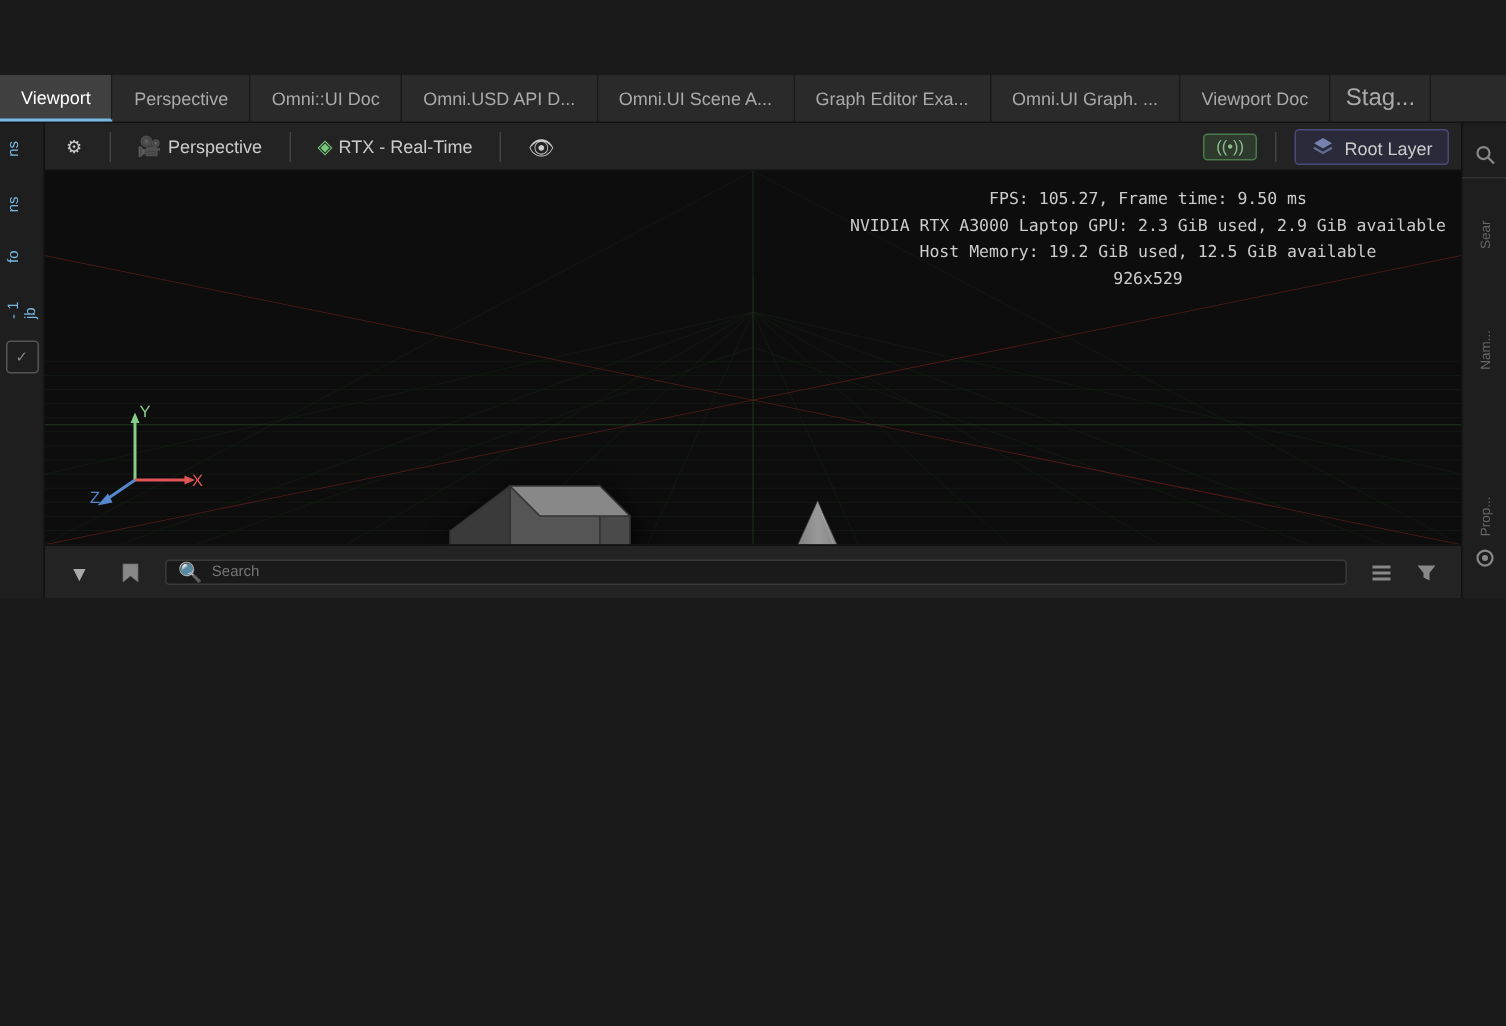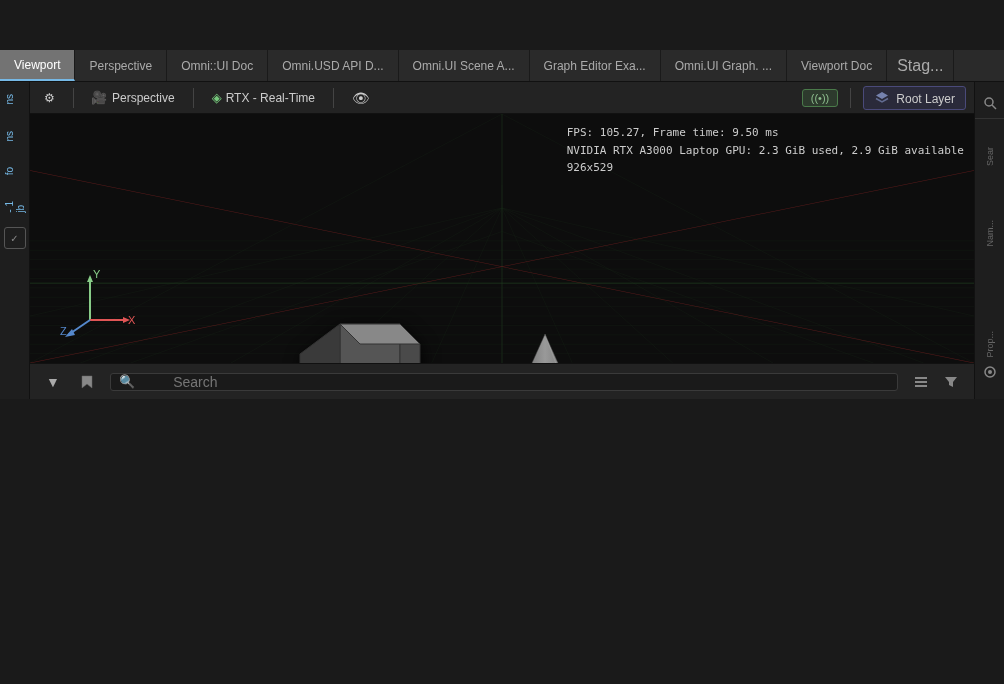--- a/index.html
+++ b/index.html
@@ -35,21 +35,21 @@
       padding: 0 14px;
       display: flex;
       align-items: center;
       font-size: 12px;
       color: #aaa;
       border-right: 1px solid #1a1a1a;
       cursor: pointer;
       white-space: nowrap;
     }
     .tab.active {
-      background: #737373;
+      background: #404040;
       color: #fff;
       border-bottom: 2px solid #76b9e6;
     }
     .tab-more {
       padding: 0 10px;
       display: flex;
       align-items: center;
       font-size: 16px;
       color: #aaa;
       border-right: 1px solid #1a1a1a;
@@ -158,21 +158,21 @@
       top: 0; left: 0;
       width: 100%;
       height: 100%;
     }
 
     
     .stats-overlay {
       position: absolute;
       top: 10px;
       right: 10px;
-      text-align: left;
+      text-align: center;
       color: #ccc;
       font-size: 11px;
       line-height: 1.6;
       font-family: monospace;
     }
 
     
     .axis-indicator {
       position: absolute;
       bottom: 20px;
@@ -223,23 +223,22 @@
       border: 1px solid #3a3a3a;
       border-radius: 3px;
       padding: 0 8px;
       gap: 6px;
     }
     .search-bar input {
       background: transparent;
       border: none;
       outline: none;
       color: #aaa;
-      font-size: 14px;
+      font-size: 10px;
       flex: 1;
-      margin-left: 32px;
     }
     .bottom-right-icons {
       display: flex;
       align-items: center;
       gap: 8px;
     }
 
     
     .right-panel {
       width: 30px;
@@ -436,20 +435,21 @@
 
           <polygon points="55,10 10,110 55,125 100,110" fill="url(#coneGrad)" stroke="#333" stroke-width="0.5"></polygon>
 
           <line x1="55" y1="10" x2="90" y2="105" stroke="#ccc" stroke-width="0.5" opacity="0.4"></line>
         </svg>
       </div>
 
       <div class="stats-overlay">
         <div>FPS: 105.27,  Frame time: 9.50 ms</div>
         <div>NVIDIA RTX A3000 Laptop GPU: 2.3 GiB used,  2.9 GiB available</div>
+        <div>Host Memory: 19.2 GiB used,  12.5 GiB available</div>
         <div>926x529</div>
       </div>
 
       <div class="axis-indicator">
         <svg width="80" height="80" viewBox="0 0 80 80">
 
           <line x1="30" y1="60" x2="30" y2="20" stroke="#88cc88" stroke-width="2"></line>
           <polygon points="30,15 27,22 33,22" fill="#88cc88"></polygon>
           <text x="33" y="18" fill="#88cc88" font-size="11" font-family="Arial">Y</text>
 

